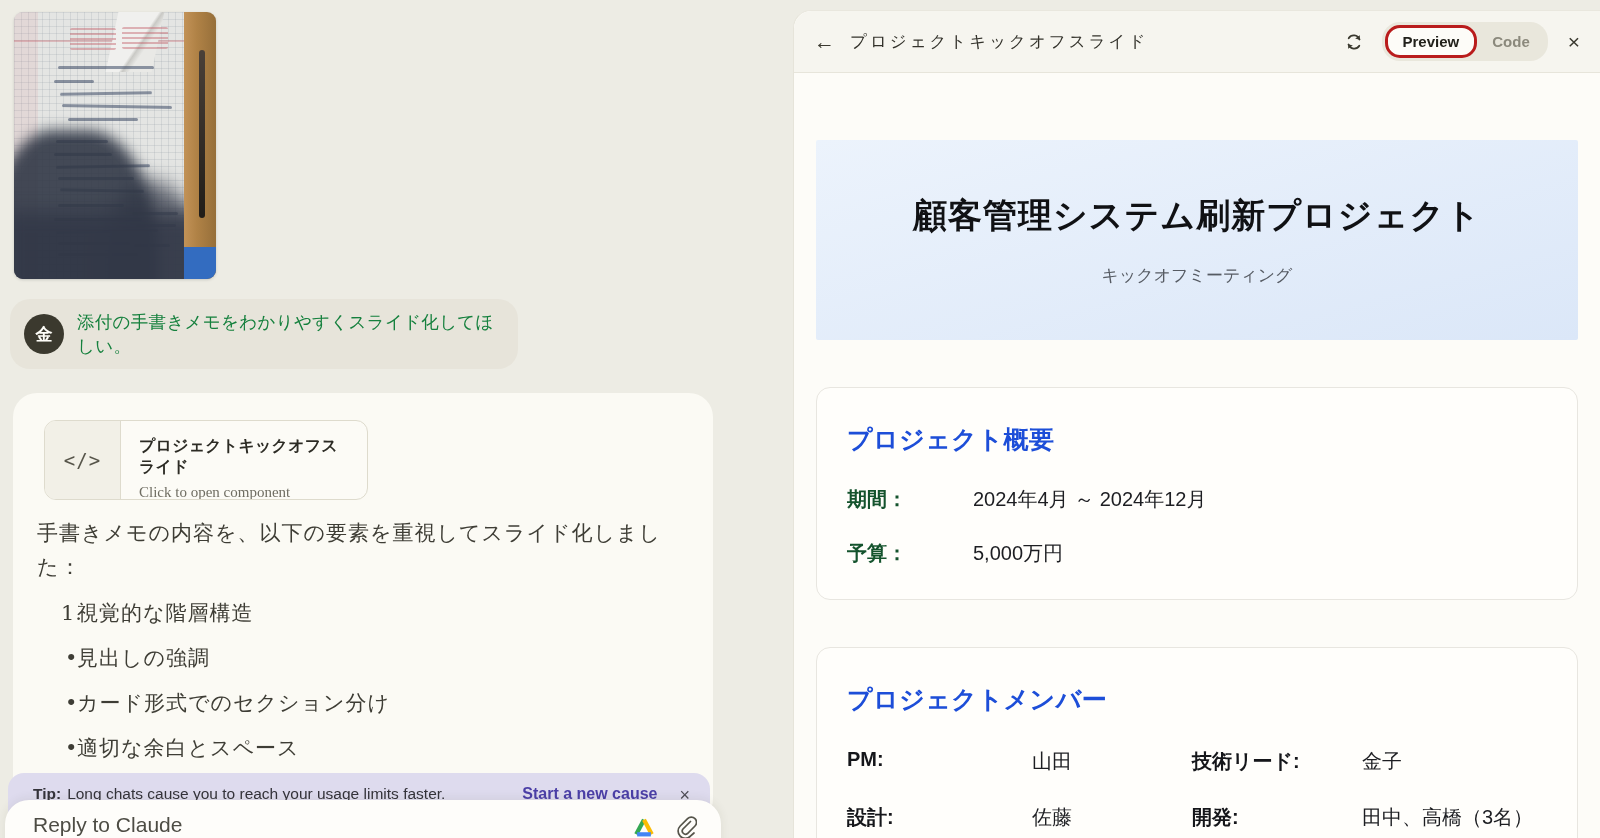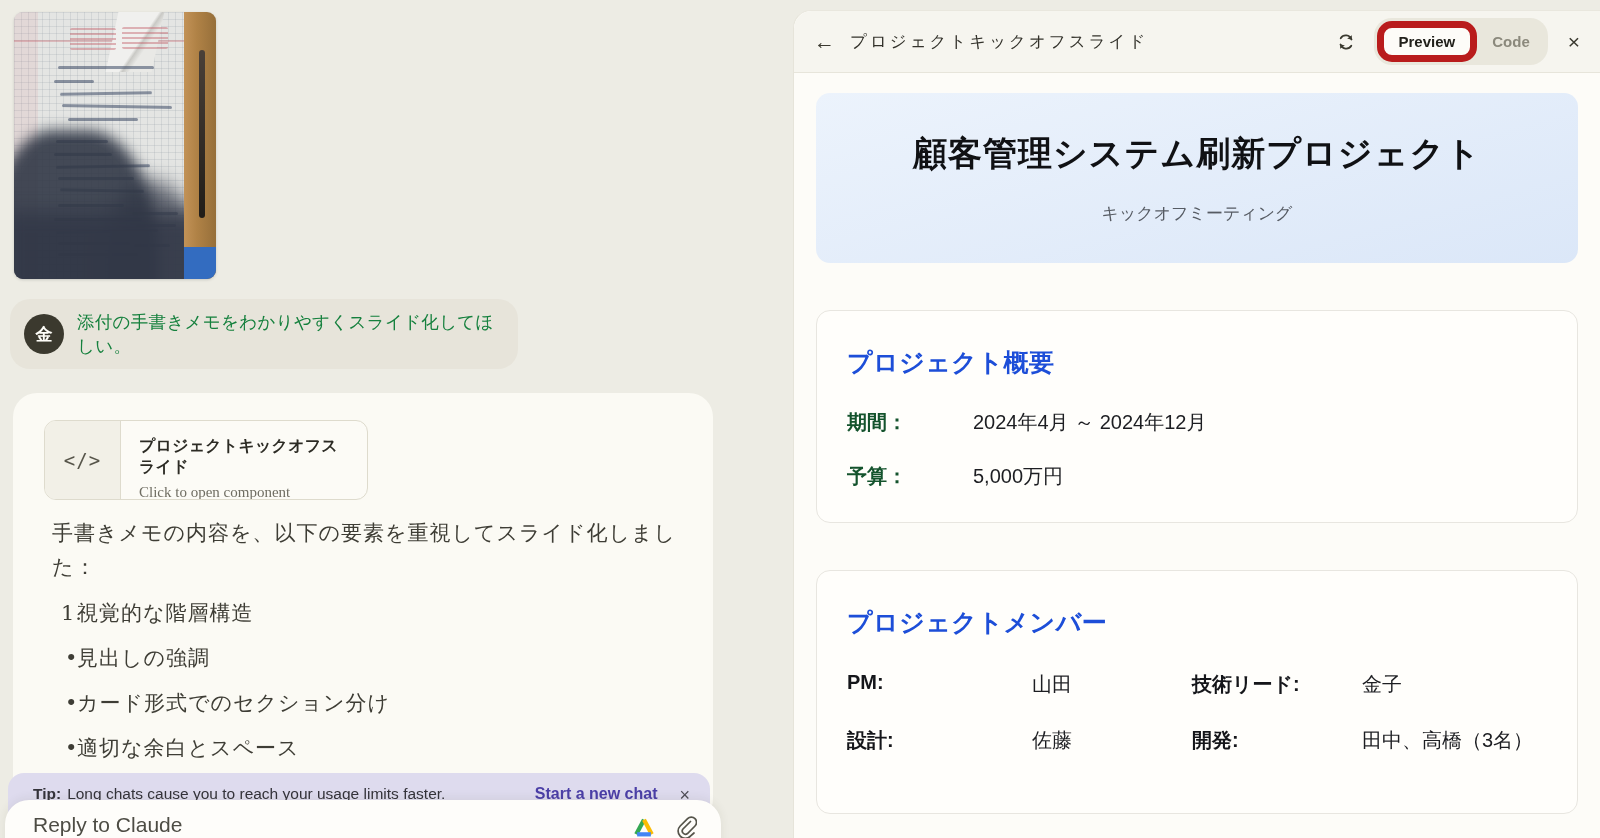--- a/index.html
+++ b/index.html
@@ -89,21 +89,21 @@
     font-size:19px; color:#57554a; letter-spacing:1px;
   }
   .artifact-chip-body { padding:15px 16px 0 18px; }
   .artifact-chip-title { font-size:16px; font-weight:bold; color:#2c2b24; letter-spacing:.2px; }
   .artifact-chip-sub { font-size:15px; color:#6f6d62; margin-top:6px;font-family:Liberation Serif, serif; }
 
   .resp-text {
     font-family:"DejaVu Serif","Liberation Serif",serif;
     color:#3e3d35; font-size:21px; line-height:34px; letter-spacing:1px;
   }
-  .resp-intro { margin-top:16px; width:632px; margin-left:17px; }
+  .resp-intro { margin-top:16px; width:632px; margin-left:2px; }
   .resp-list { margin-top:15px; margin-left:9px; }
   .resp-li { display:flex; margin-bottom:17px; line-height:28px; }
   .resp-li .marker { width:30px; flex:none; text-align:left; padding-left:21px; }
   .resp-li .marker.num { padding-left:17px; }
   .resp-li .li-text { padding-left:3px; }
 
   
   .tip-banner {
     position:absolute; left:8px; top:773px; width:702px; height:56px;
     background:#dedbee; border-radius:16px; z-index:5;
@@ -142,31 +142,31 @@
     margin-left:15px; font-family:"DejaVu Serif","Liberation Serif",serif;
     font-size:16.5px; color:#33322b; letter-spacing:3px;
   }
   .header-spacer { flex:1; }
   .refresh-btn { margin-right:18px; cursor:pointer; display:flex; }
   .toggle {
     background:#e9e7dc; border-radius:18px; padding:3px; display:flex; align-items:center;
     font-size:15px; font-weight:bold;
   }
   .toggle-preview {
-    background:#fdfcf8; border:7px solid #b91c1c; border-radius:15px;
+    background:#fdfcf8; border:3px solid #b91c1c; border-radius:15px;
     padding:5px 15px; color:#22211b; cursor:pointer;
   }
   .toggle-code { padding:5px 15px; color:#8b897c; cursor:pointer; }
   .panel-close { margin-left:20px; font-size:21px; color:#3a392f; cursor:pointer; line-height:1; }
 
   .slide-area { padding:20px 22px 0 22px; }
   .hero-card {
-    height:170px; border-radius:14px;
+    height:200px; border-radius:2px;
     background:linear-gradient(165deg,#ecf3fc 0%, #dbe7f8 100%);
-    display:flex; flex-direction:column; align-items:center; justify-content:center;
+    display:flex; flex-direction:column; align-items:center; justify-content:center;margin-top:47px;
   }
   .hero-title { font-size:34px; font-weight:bold; color:#101114; letter-spacing:1px; }
   .hero-sub { font-size:17px; color:#565b63; margin-top:25px; }
 
   .section-card {
     margin-top:47px; background:#fffefb; border:1px solid #e8e6e0; border-radius:14px;
     padding:35px 30px 30px 30px;
   }
   .section-heading { font-size:25px; font-weight:bold; color:#1d4ed8; letter-spacing:.5px; }
 
@@ -256,21 +256,21 @@
       <div class="resp-li">
         <span class="marker">•</span>
         <span class="li-text">適切な余白とスペース</span>
       </div>
     </div>
   </div>
 
   <div class="tip-banner">
     <span class="tip-label">Tip:</span>
     <span class="tip-message">Long chats cause you to reach your usage limits faster.</span>
-    <span class="tip-action">Start a new chat</span>
+    <span class="tip-action">Start a new cause</span>
     <span class="tip-close">×</span>
   </div>
 
   <div class="reply-box">
     <div class="reply-placeholder">Reply to Claude</div>
     <div class="reply-icons">
       <svg width="22" height="20" viewBox="0 0 24 21">
         <line x1="12" y1="2.5" x2="3.5" y2="18.5" stroke="#34a853" stroke-width="4.6"></line>
         <line x1="12" y1="2.5" x2="20.5" y2="18.5" stroke="#fbbc04" stroke-width="4.6"></line>
         <line x1="4.5" y1="18.5" x2="19.5" y2="18.5" stroke="#4285f4" stroke-width="4.6"></line>

